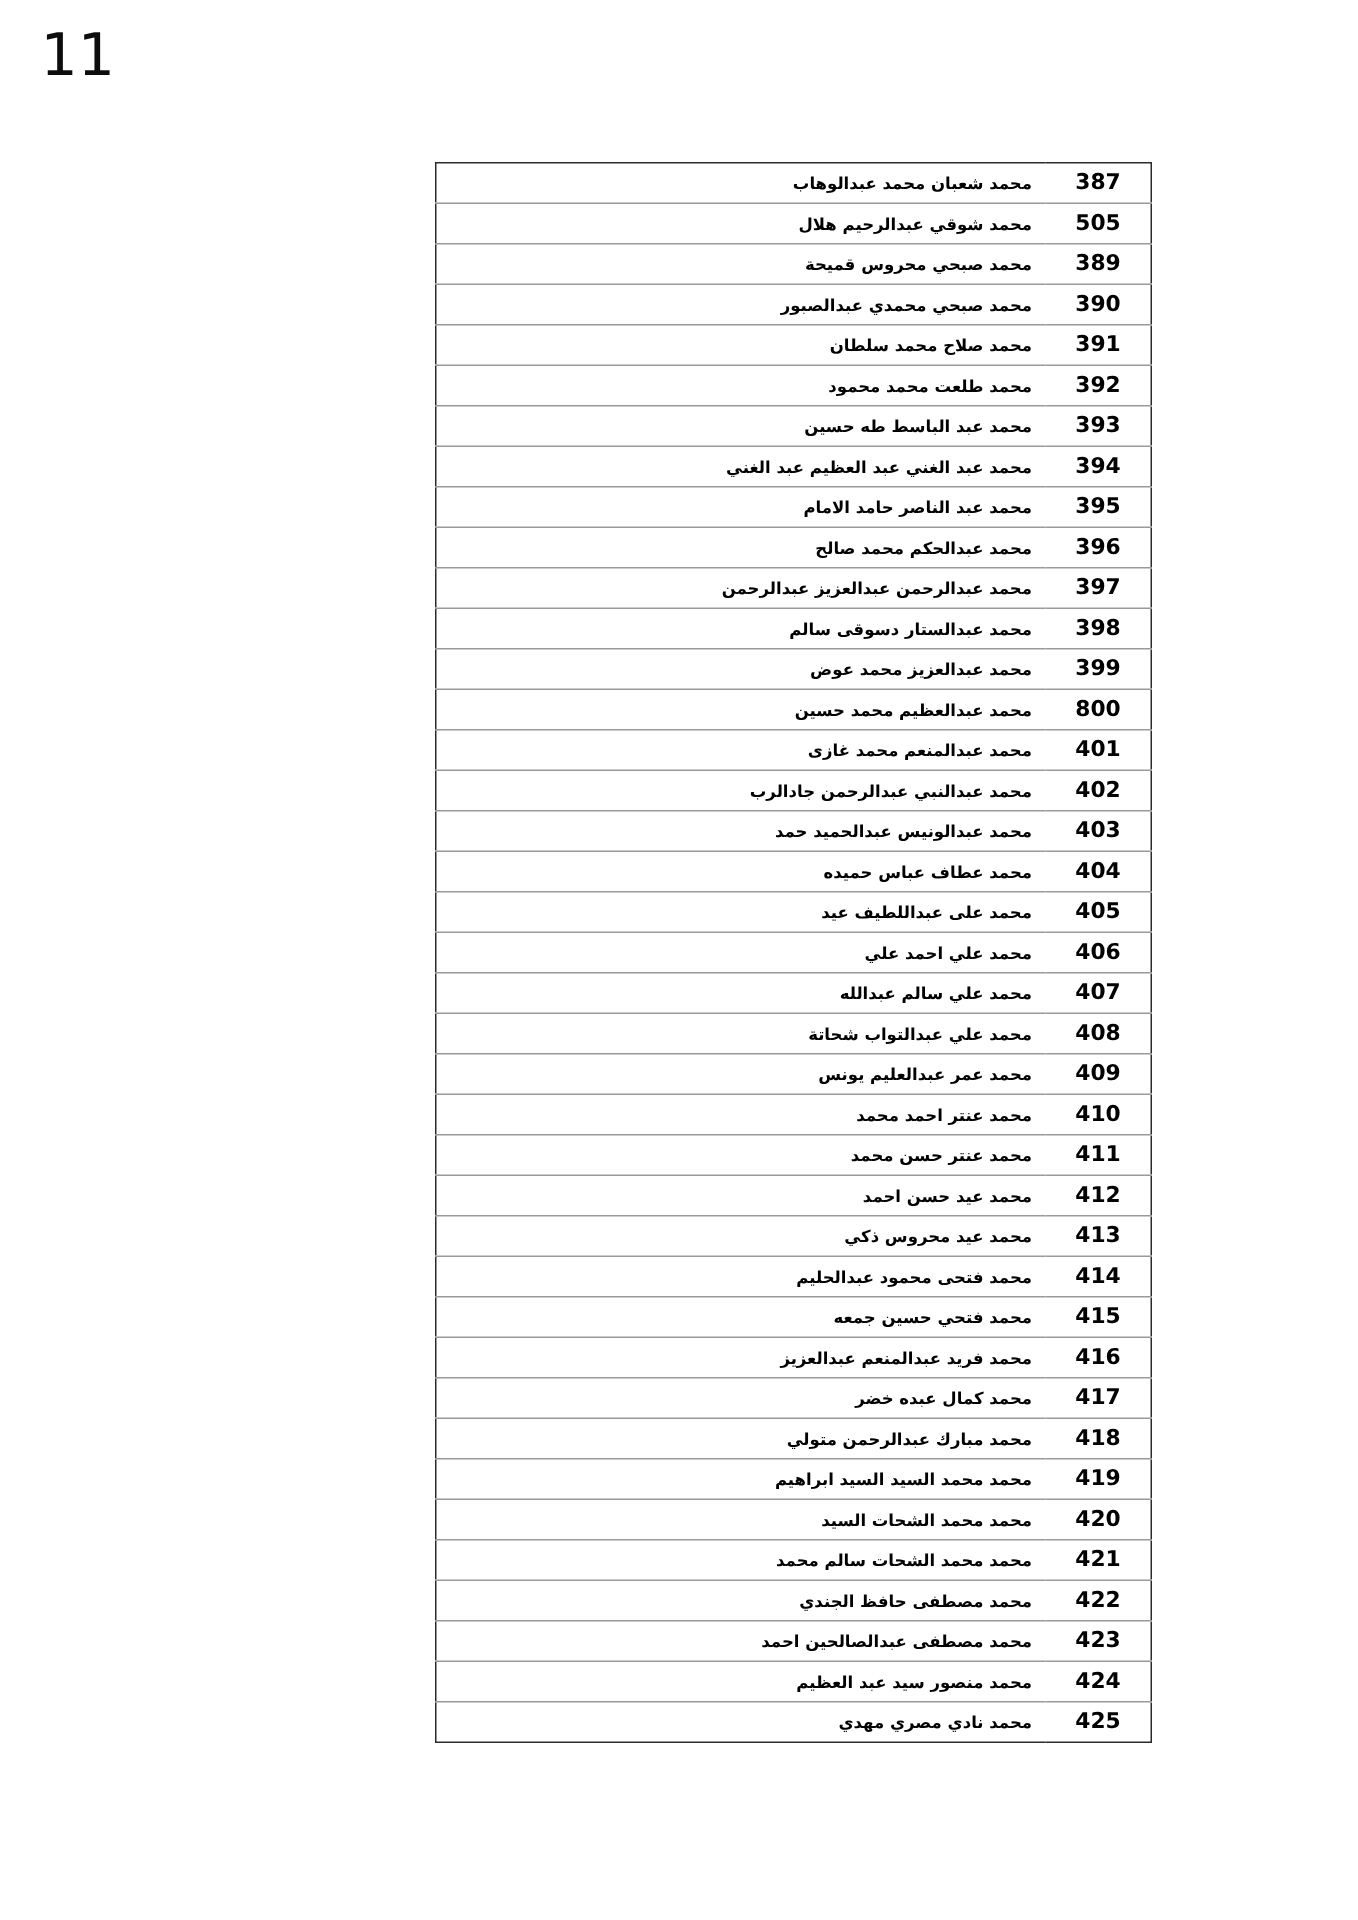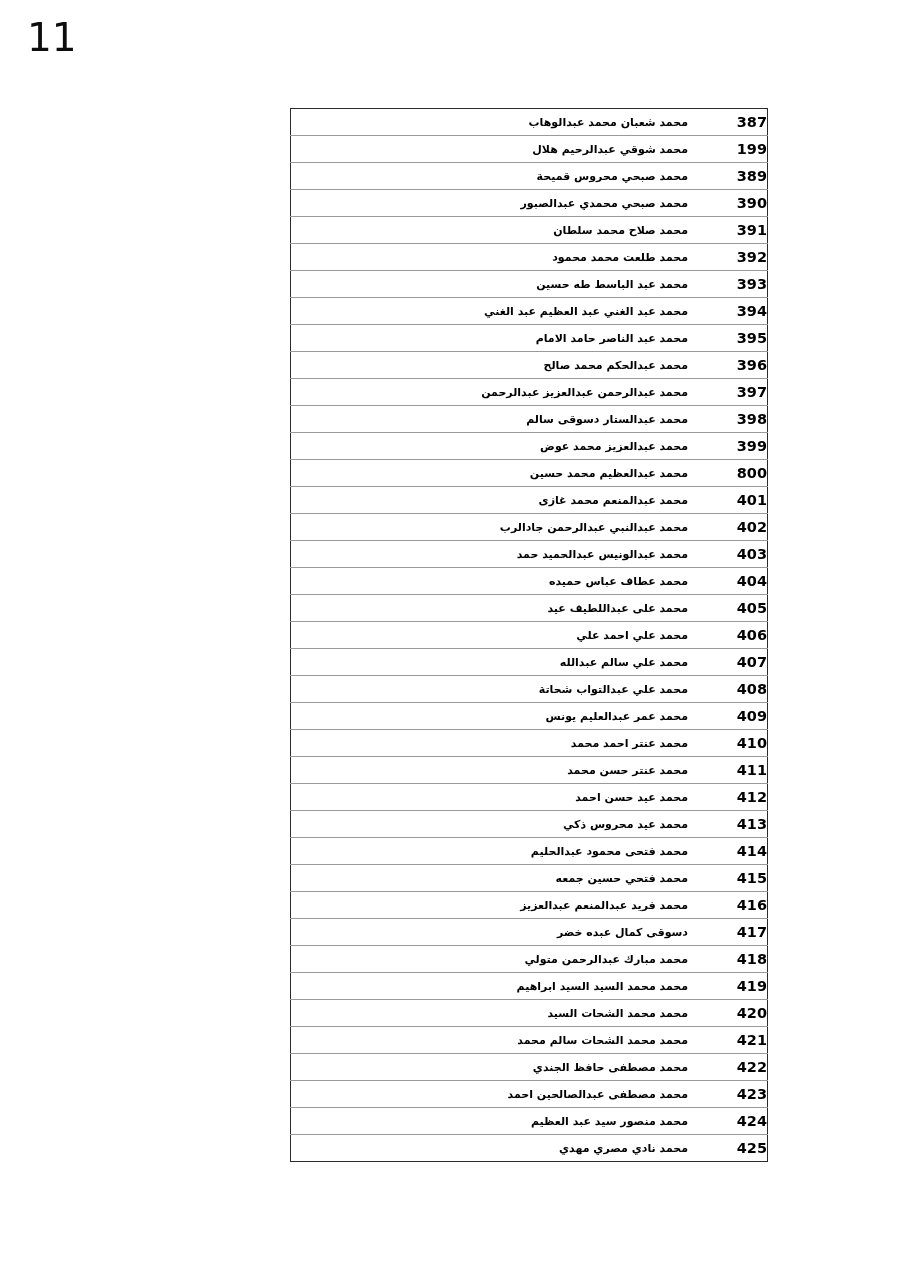--- a/index.html
+++ b/index.html
@@ -71,21 +71,21 @@
     height: 27px;
   }
 
   table.names-table tr + tr td {
     border-top: 1.1px solid #9a9a9a;
   }
 
   
   td.col-num {
     width: 70px;
-    text-align: right;
+    text-align: center;
     vertical-align: middle;
     font-size: 14.5px;
     font-weight: 700;
     color: #000000;
     font-family: "DejaVu Sans", "Liberation Sans", sans-serif;
     padding: 0;
     direction: ltr;
   }
 
   
@@ -113,21 +113,21 @@
   <div class="page-number">11</div>
 
   <div class="table-wrap">
     <table class="names-table">
       <tbody>
           <tr>
             <td class="col-num">387</td>
             <td class="col-name">محمد شعبان محمد عبدالوهاب</td>
           </tr>
           <tr>
-            <td class="col-num">199</td>
+            <td class="col-num">505</td>
             <td class="col-name">محمد شوقي عبدالرحيم هلال</td>
           </tr>
           <tr>
             <td class="col-num">389</td>
             <td class="col-name">محمد صبحي محروس قميحة</td>
           </tr>
           <tr>
             <td class="col-num">390</td>
             <td class="col-name">محمد صبحي محمدي عبدالصبور</td>
           </tr>
@@ -230,21 +230,21 @@
           <tr>
             <td class="col-num">415</td>
             <td class="col-name">محمد فتحي حسين جمعه</td>
           </tr>
           <tr>
             <td class="col-num">416</td>
             <td class="col-name">محمد فريد عبدالمنعم عبدالعزيز</td>
           </tr>
           <tr>
             <td class="col-num">417</td>
-            <td class="col-name">دسوقى كمال عبده خضر</td>
+            <td class="col-name">محمد كمال عبده خضر</td>
           </tr>
           <tr>
             <td class="col-num">418</td>
             <td class="col-name">محمد مبارك عبدالرحمن متولي</td>
           </tr>
           <tr>
             <td class="col-num">419</td>
             <td class="col-name">محمد محمد السيد السيد ابراهيم</td>
           </tr>
           <tr>

